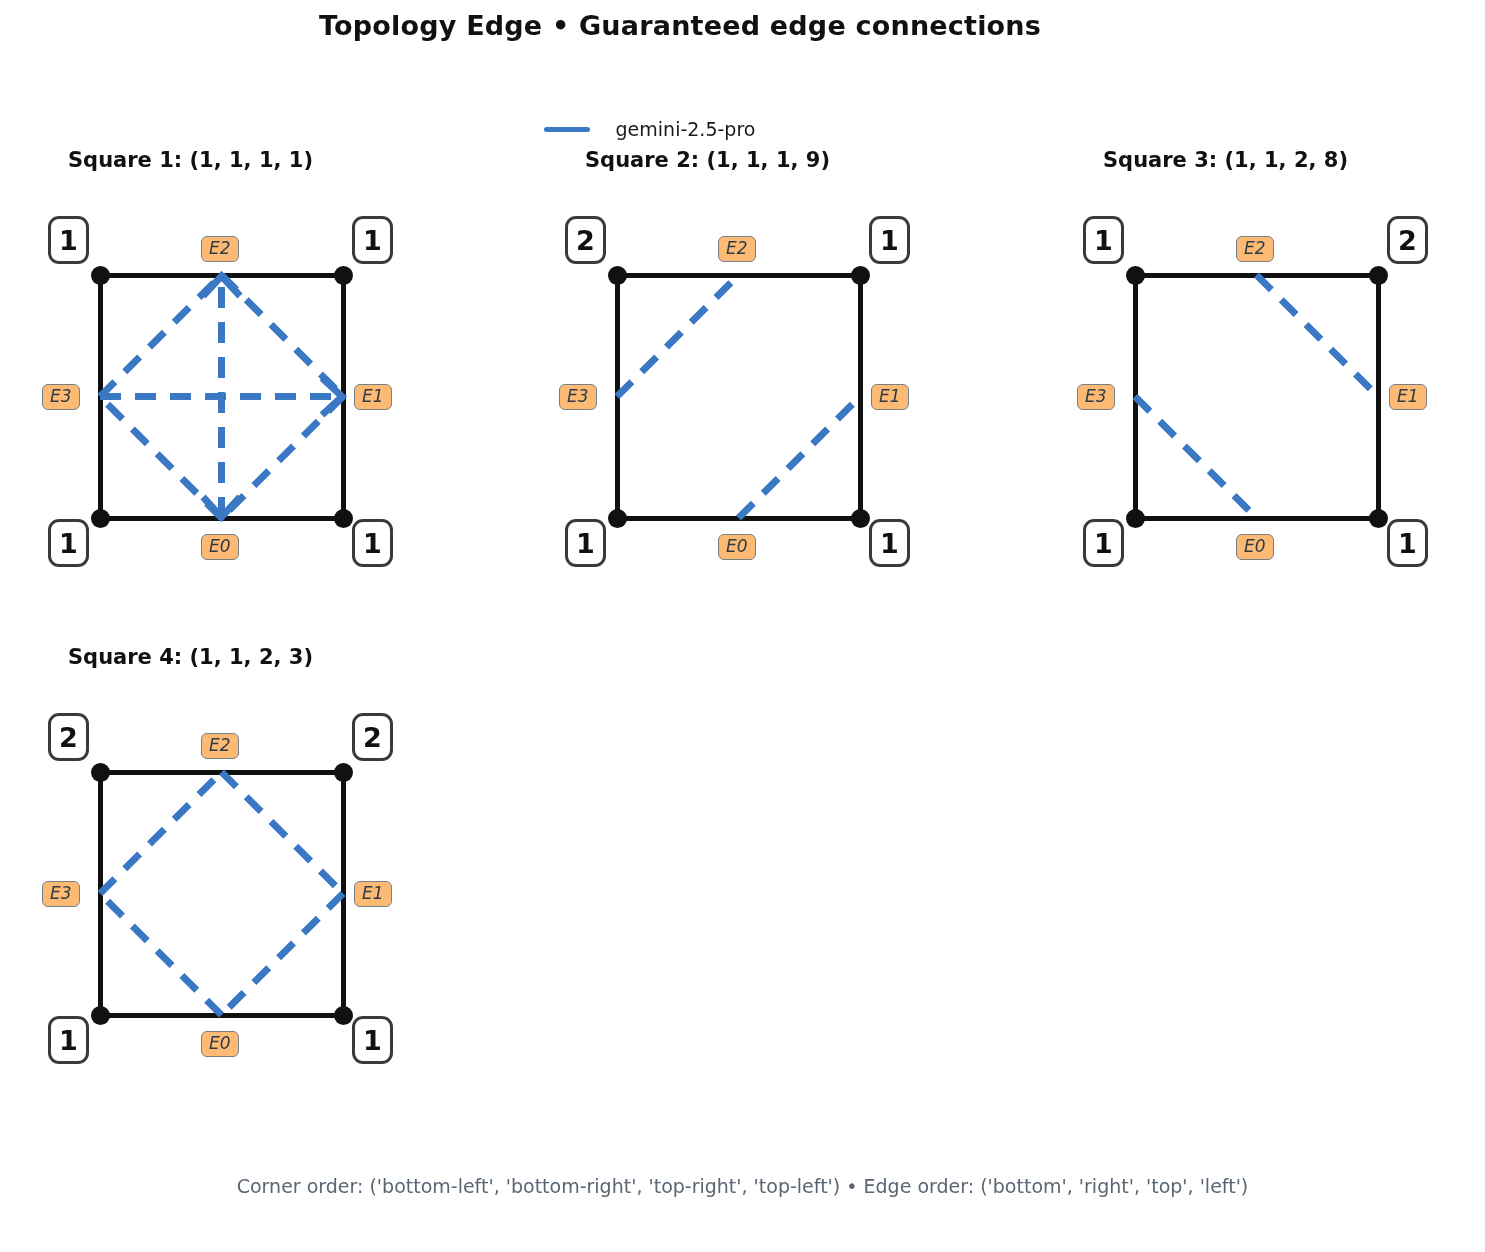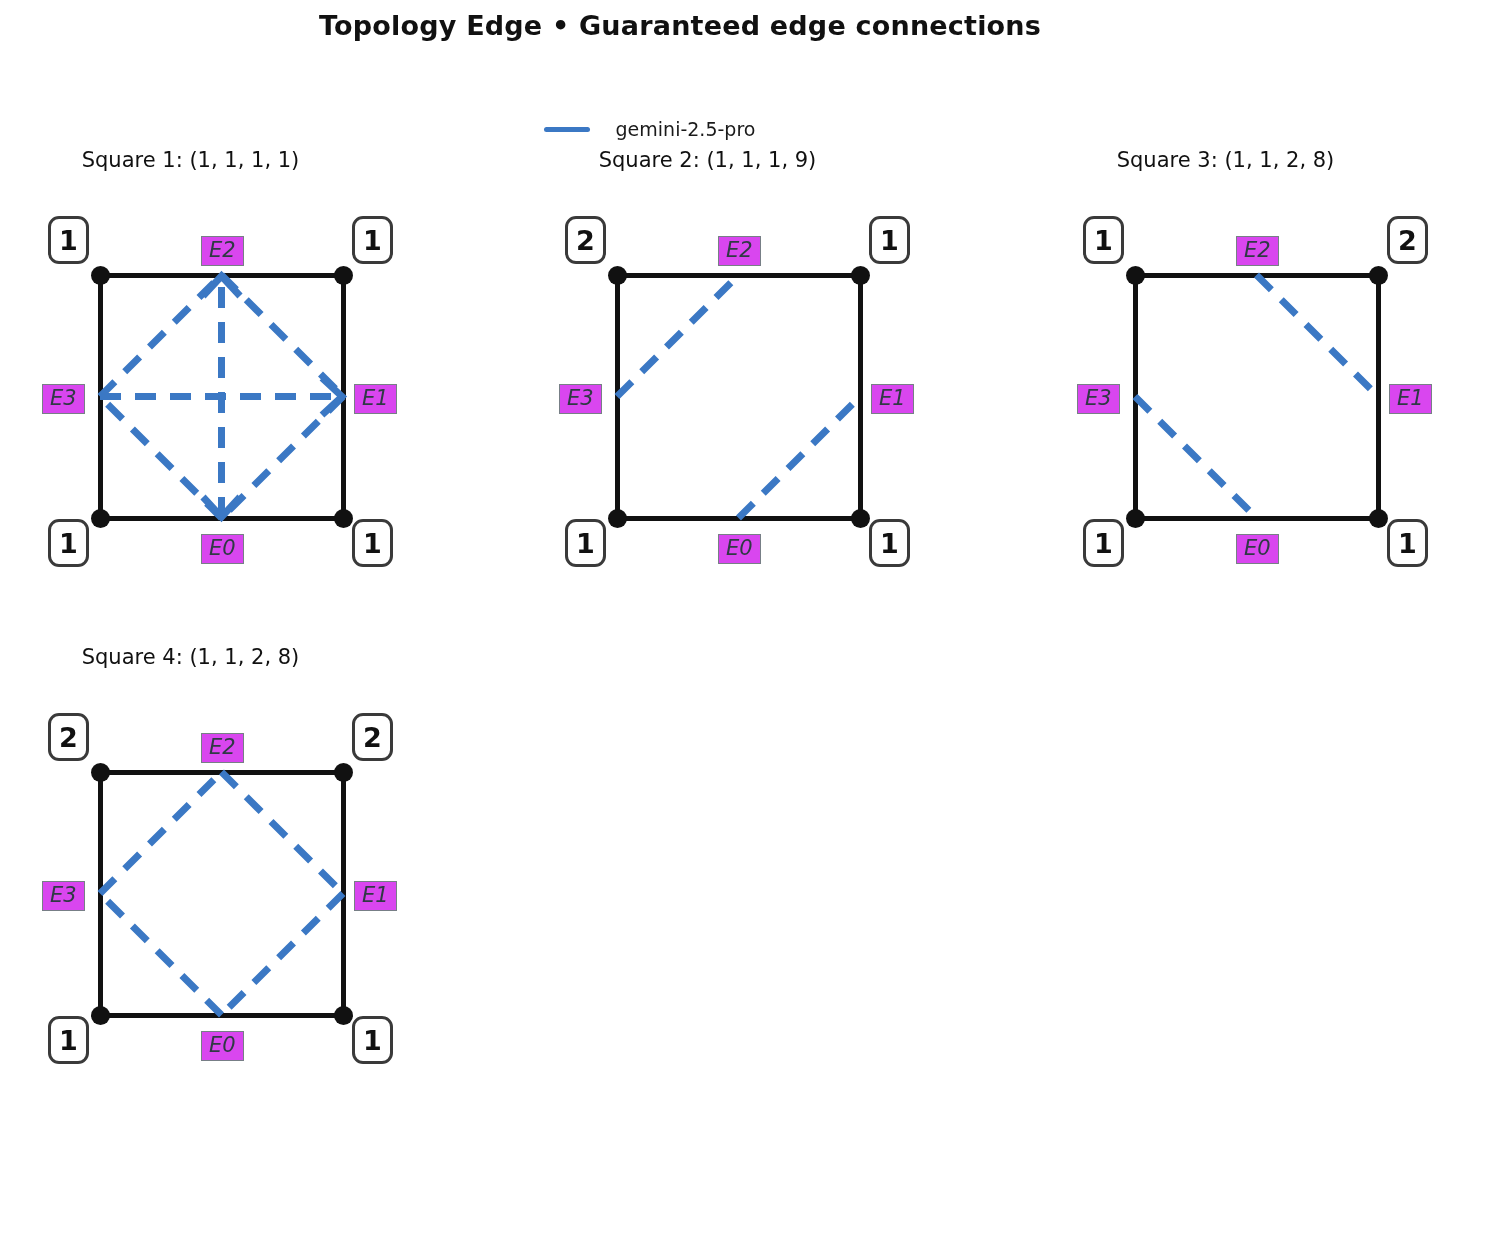--- a/index.html
+++ b/index.html
@@ -26,21 +26,21 @@
   .legend-swatch{
     width:46px;height:5px;background:#3b78c4;border-radius:3px;
     display:inline-block;margin-right:26px;
   }
   .legend-label{font-size:19px;color:#1a1a1a;}
 
   .panel{position:absolute;}
   .panel-title{
     position:absolute;left:0;width:305px;top:0;
     text-align:center;
-    font-size:21px;font-weight:normal;color:#111111;
+    font-size:21px;font-weight:bold;color:#111111;
     white-space:nowrap;
   }
 
   .sq-wrap{position:absolute;left:0;top:0;width:305px;height:365px;}
 
   .edge{position:absolute;background:#111111;}
   .edge-h{height:5px;}
   .edge-v{width:5px;}
 
   .dot{
@@ -53,24 +53,24 @@
     width:41px;height:48px;
     border:3px solid #3a3a3a;border-radius:11px;
     background:#ffffff;
     display:flex;align-items:center;justify-content:center;
     font-size:27px;font-weight:bold;color:#111111;
     box-sizing:border-box;
   }
 
   .edge-badge{
     position:absolute;
-    border:1.6px solid #777f86;border-radius:0;
-    background:#d946ef;
+    border:1.6px solid #777f86;border-radius:6px;
+    background:#fdba74;
     padding:3px 7px 4px 7px;
-    font-size:21px;font-style:italic;color:#2f3a44;
+    font-size:17px;font-style:italic;color:#2f3a44;
     line-height:1;
     white-space:nowrap;
     box-sizing:border-box;
   }
 
   svg.links{position:absolute;left:0;top:0;overflow:visible;}
   svg.links line{
     stroke:#3b78c4;stroke-width:7;
     stroke-dasharray:21 14;
     stroke-linecap:butt;
@@ -194,21 +194,21 @@
       <div class="corner-badge" style="left:314px;top:313px;">1</div>
 
       <div class="edge-badge" style="left:163px;top:30px;">E2</div>
       <div class="edge-badge" style="left:163px;top:328px;">E0</div>
       <div class="edge-badge" style="left:4px;top:178px;">E3</div>
       <div class="edge-badge" style="left:316px;top:178px;">E1</div>
     </div>
   </div>
 
   <div class="panel" style="left:38px;top:645px;width:305px;height:420px;">
-    <div class="panel-title">Square 4: (1, 1, 2, 8)</div>
+    <div class="panel-title">Square 4: (1, 1, 2, 3)</div>
 
     <div class="sq-wrap" style="top:58px;">
       <div class="edge edge-h" style="left:62px;top:66.5px;width:243px;"></div>
       <div class="edge edge-h" style="left:62px;top:309.5px;width:243px;"></div>
       <div class="edge edge-v" style="left:59.5px;top:69px;height:243px;"></div>
       <div class="edge edge-v" style="left:302.5px;top:69px;height:243px;"></div>
 
       <svg class="links" width="400" height="400">
         <line x1="62" y1="190.5" x2="183.5" y2="69"></line>
         <line x1="183.5" y1="69" x2="305" y2="190.5"></line>
@@ -226,14 +226,15 @@
       <div class="corner-badge" style="left:10px;top:313px;">1</div>
       <div class="corner-badge" style="left:314px;top:313px;">1</div>
 
       <div class="edge-badge" style="left:163px;top:30px;">E2</div>
       <div class="edge-badge" style="left:163px;top:328px;">E0</div>
       <div class="edge-badge" style="left:4px;top:178px;">E3</div>
       <div class="edge-badge" style="left:316px;top:178px;">E1</div>
     </div>
   </div>
 
+  <div class="footer footer-1">Corner order: ('bottom-left', 'bottom-right', 'top-right', 'top-left') • Edge order: ('bottom', 'right', 'top', 'left')</div>
 
 </div>
 
 </body></html>

